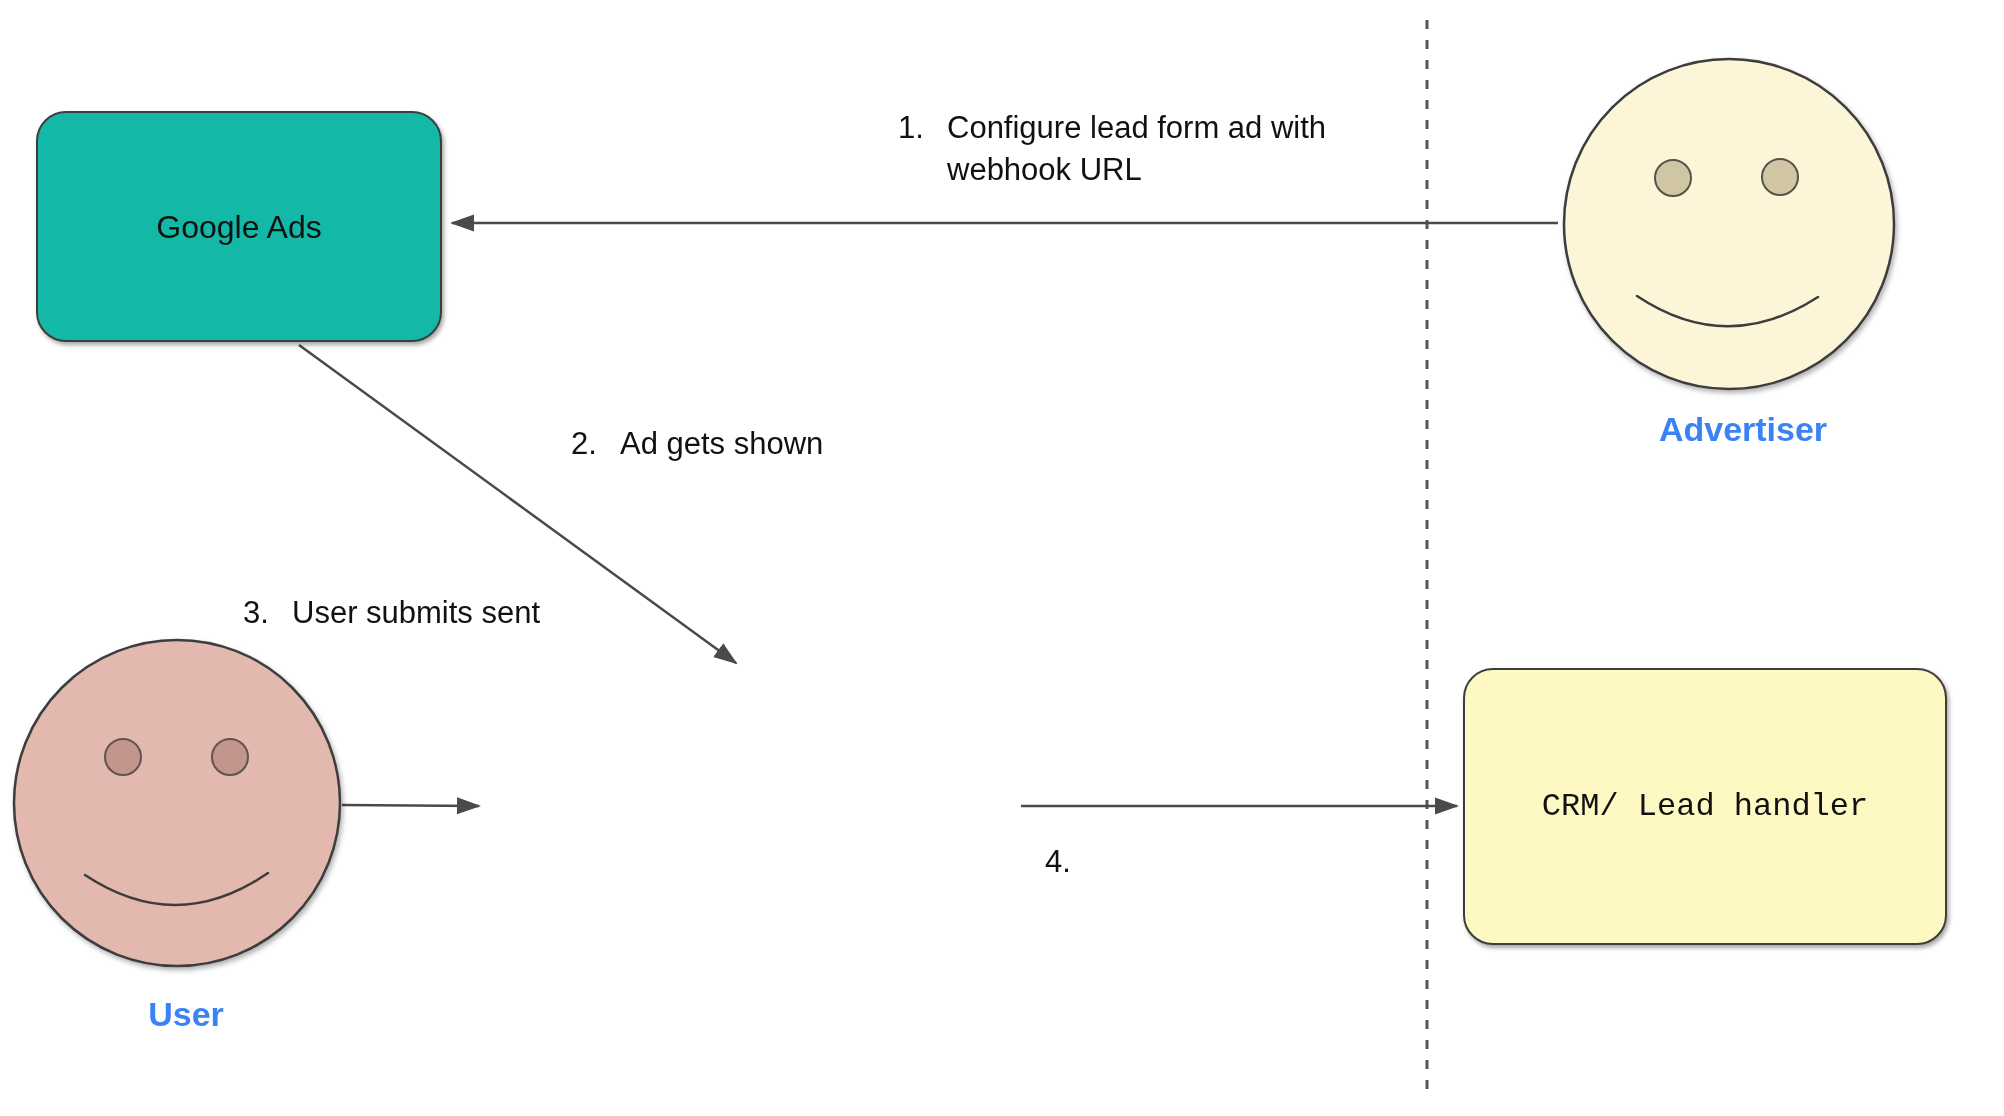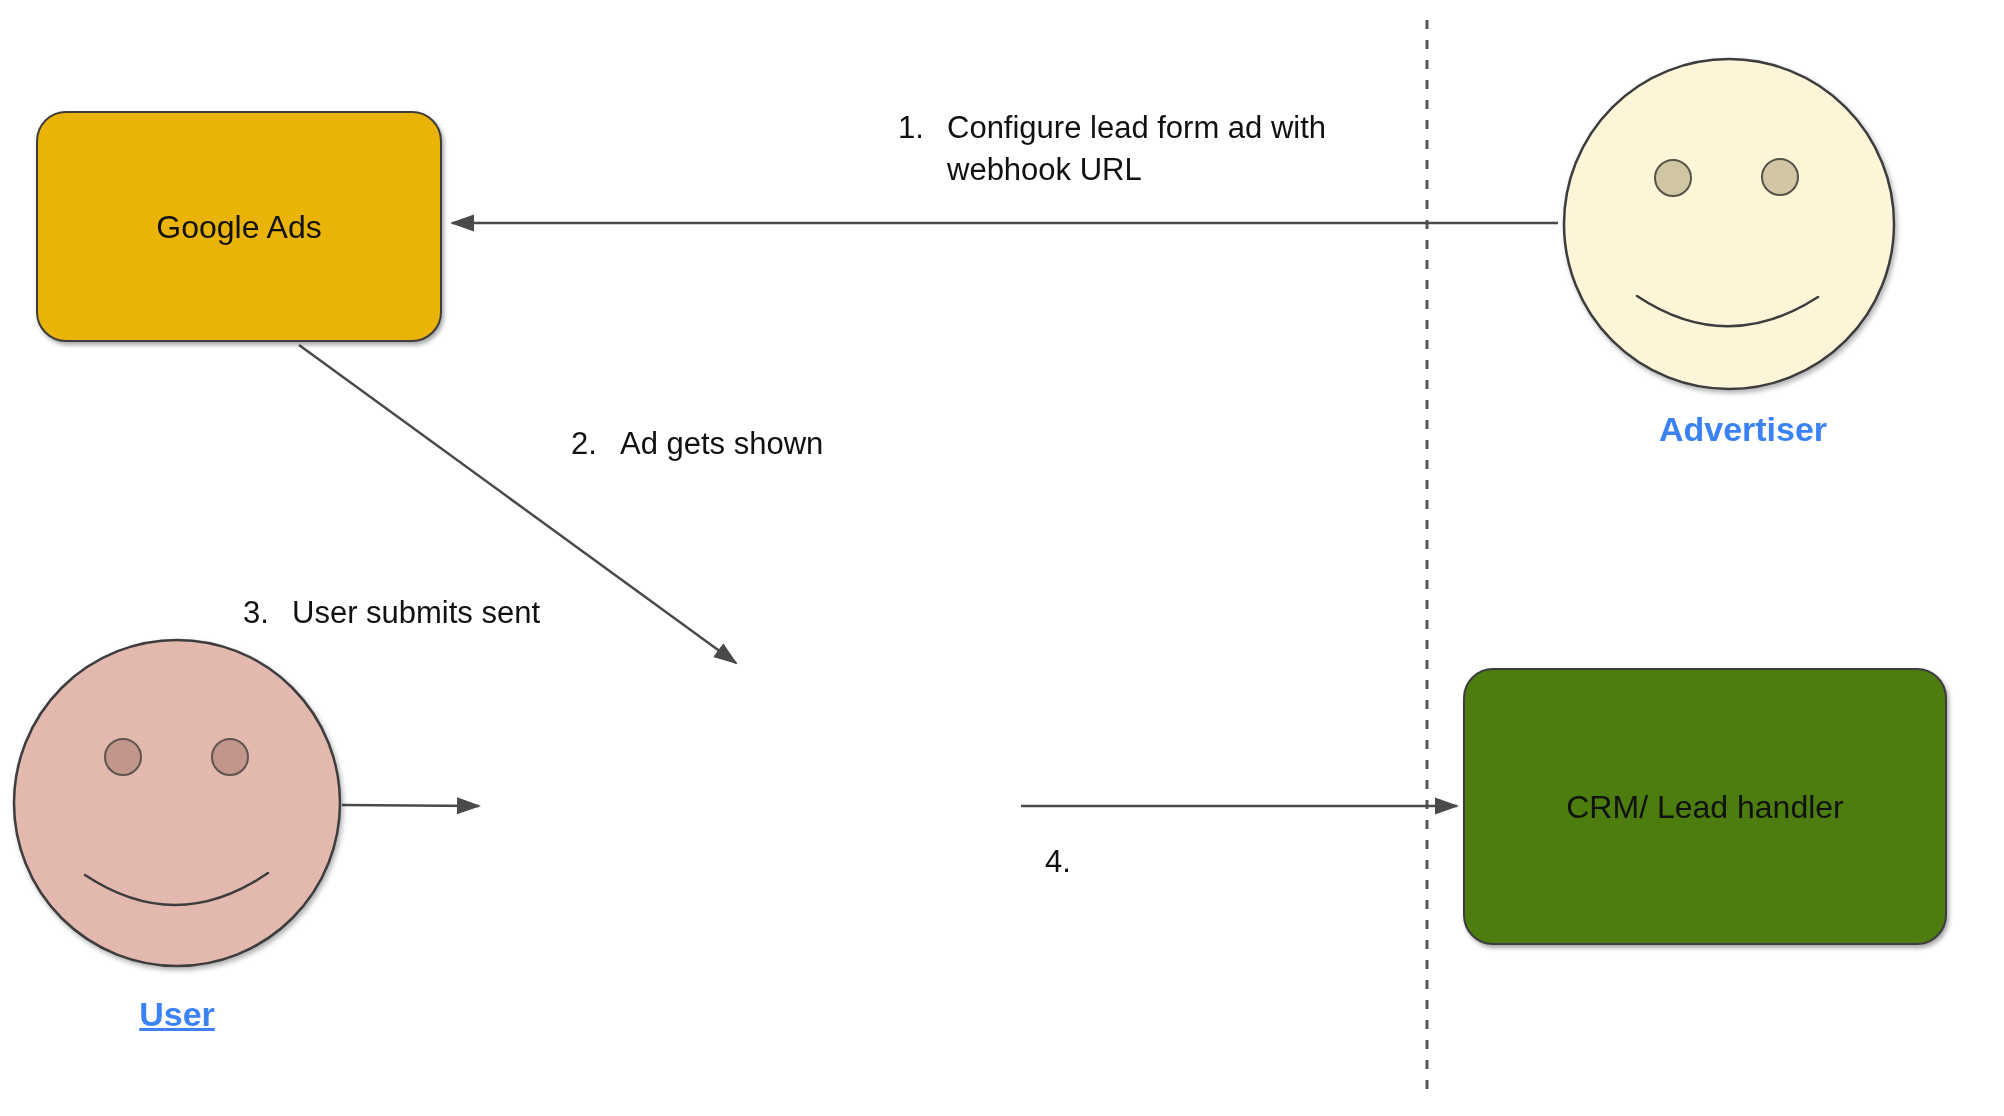--- a/index.html
+++ b/index.html
@@ -8,31 +8,31 @@
   svg.layer{position:absolute;left:0;top:0;width:2004px;height:1116px;}
 
   .node{
     position:absolute;box-sizing:border-box;
     border:2.5px solid #3d3d3d;border-radius:30px;
     display:flex;align-items:center;justify-content:center;
     text-align:center;font-size:32px;line-height:44px;color:#111;
     box-shadow:2px 3px 4px rgba(0,0,0,0.35);
     white-space:pre-line;
   }
-  .node--blue{background:#eab308;}
-  .node--yellow{background:#4d7c0f;}
+  .node--blue{background:#14b8a6;}
+  .node--yellow{background:#fef9c3;font-family:Liberation Mono, monospace;}
   #node-google-ads{left:36px;top:111px;width:406px;height:231px;}
   #node-channels{left:485px;top:667px;width:535px;height:288px;}
   #node-crm{left:1463px;top:668px;width:484px;height:277px;}
 
   .actor-label{
     position:absolute;transform:translateX(-50%);
     font-weight:bold;font-size:34px;color:#3b82f6;white-space:nowrap;
   }
-  #label-user{left:177px;top:995px;text-decoration:underline;}
+  #label-user{left:186px;top:995px;}
   #label-advertiser{left:1743px;top:410px;}
 
   .step{
     position:absolute;display:flex;align-items:flex-start;
     font-size:31px;line-height:42px;color:#111;
   }
   .step .num{min-width:49px;flex:none;}
   .step .txt{white-space:pre-line;}
   #step-1{left:898px;top:107px;}
   #step-2{left:571px;top:423px;}

